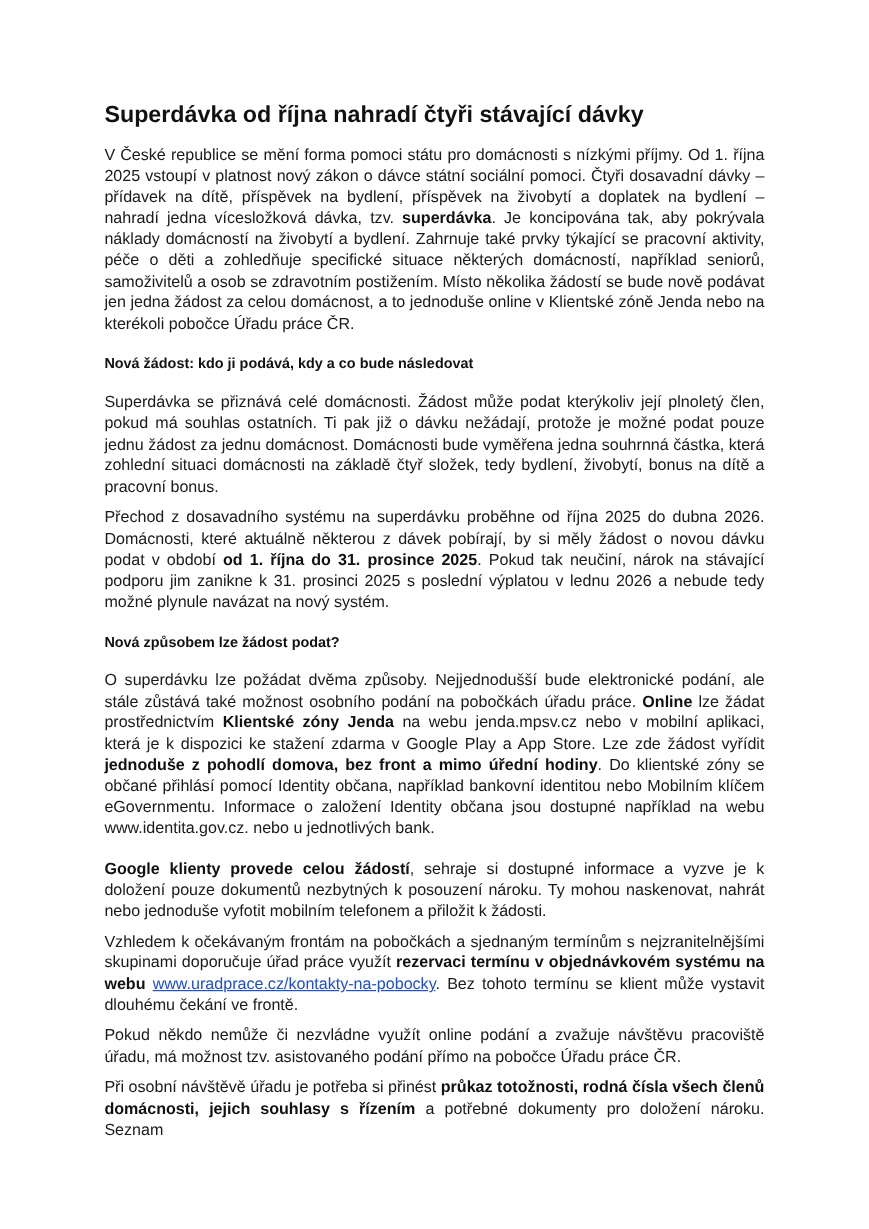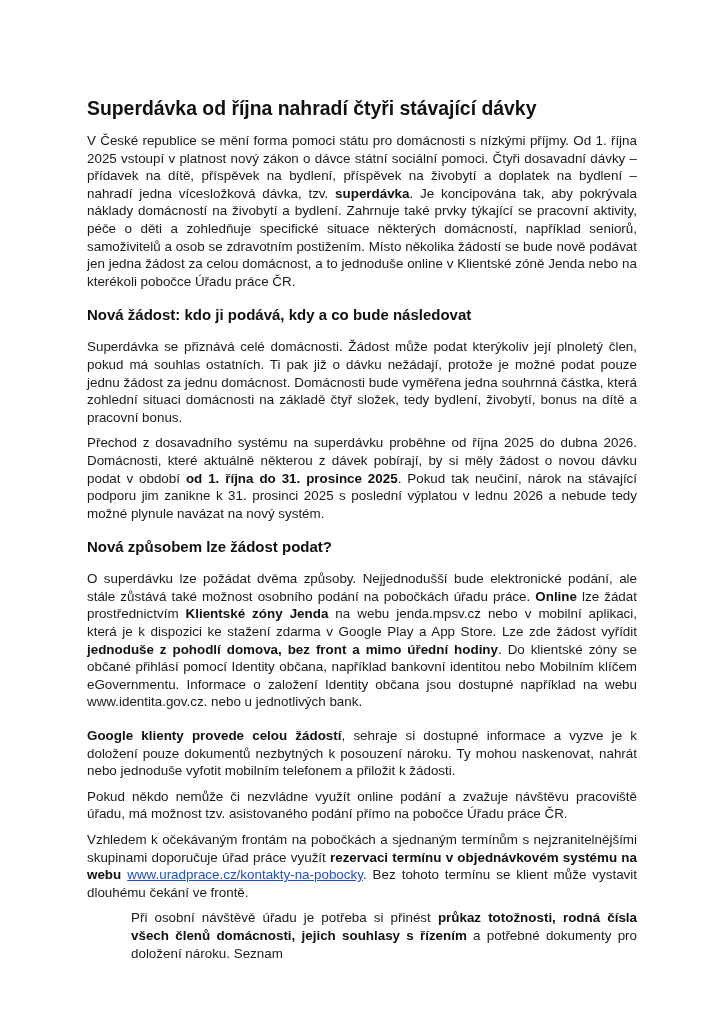--- a/index.html
+++ b/index.html
@@ -1,37 +1,37 @@
 <!DOCTYPE html>
 <html><head>
 <meta charset="utf-8">
 <style>
   html, body { margin: 0; padding: 0; background: #ffffff; }
   body { width: 724px; height: 1024px; overflow: hidden; position: relative; }
   .page {
-    position: absolute; left: 87px; top: 96px; width: 550px;
+    position: absolute; left: 87px; top: 84px; width: 550px;
     font-family: "Liberation Sans", sans-serif;
     color: #1a1a1a;
     font-size: 13.4px;
     line-height: 17.6px;
   }
   h1 {
     font-size: 19.4px; font-weight: bold; margin: 0 0 12px 0;
     line-height: 24px; color: #111;
   }
   h2 {
-    font-size: 15px; font-weight: bold; margin: 16px 0 14px 0;
+    font-size: 12px; font-weight: bold; margin: 16px 0 14px 0;
     line-height: 18px; color: #111;
   }
   p { margin: 0 0 8px 0; text-align: justify; }
   p.gap-top { margin-top: 16px; }
   p.first-after-h1 { margin-bottom: 14px; }
   b { font-weight: bold; color: #111; }
   a.link { color: #1f4fc9; text-decoration: underline; }
-  .truncated { margin-bottom: 0; margin-left: 44px; }
+  .truncated { margin-bottom: 0; }
 </style>
 </head>
 <body>
 
 <div class="page">
   <h1>Superdávka od října nahradí čtyři stávající dávky</h1>
 
   <p class="first-after-h1"><span>V České republice se mění forma pomoci státu pro domácnosti s nízkými příjmy. Od 1. října 2025 vstoupí v platnost nový zákon o dávce státní sociální pomoci. Čtyři dosavadní dávky – přídavek na dítě, příspěvek na bydlení, příspěvek na živobytí a doplatek na bydlení – nahradí jedna vícesložková dávka, tzv. </span><b>superdávka</b><span>. Je koncipována tak, aby pokrývala náklady domácností na živobytí a bydlení. Zahrnuje také prvky týkající se pracovní aktivity, péče o děti a zohledňuje specifické situace některých domácností, například seniorů, samoživitelů a osob se zdravotním postižením. Místo několika žádostí se bude nově podávat jen jedna žádost za celou domácnost, a to jednoduše online v Klientské zóně Jenda nebo na kterékoli pobočce Úřadu práce ČR.</span></p>
 
   <h2>Nová žádost: kdo ji podává, kdy a co bude následovat</h2>
@@ -40,18 +40,18 @@
 
   <p><span>Přechod z dosavadního systému na superdávku proběhne od října 2025 do dubna 2026. Domácnosti, které aktuálně některou z dávek pobírají, by si měly žádost o novou dávku podat v období </span><b>od 1. října do 31. prosince 2025</b><span>. Pokud tak neučiní, nárok na stávající podporu jim zanikne k 31. prosinci 2025 s poslední výplatou v lednu 2026 a nebude tedy možné plynule navázat na nový systém.</span></p>
 
 
   <h2>Nová způsobem lze žádost podat?</h2>
 
   <p><span>O superdávku lze požádat dvěma způsoby. Nejjednodušší bude elektronické podání, ale stále zůstává také možnost osobního podání na pobočkách úřadu práce. </span><b>Online</b><span> lze žádat prostřednictvím </span><b>Klientské zóny Jenda</b><span> na webu jenda.mpsv.cz nebo v mobilní aplikaci, která je k dispozici ke stažení zdarma v Google Play a App Store. Lze zde žádost vyřídit </span><b>jednoduše z pohodlí domova, bez front a mimo úřední hodiny</b><span>. Do klientské zóny se občané přihlásí pomocí Identity občana, například bankovní identitou nebo Mobilním klíčem eGovernmentu. Informace o založení Identity občana jsou dostupné například na webu www.identita.gov.cz. nebo u jednotlivých bank.</span></p>
 
   <p class="gap-top"><b>Google klienty provede celou žádostí</b><span>, sehraje si dostupné informace a vyzve je k doložení pouze dokumentů nezbytných k posouzení nároku. Ty mohou naskenovat, nahrát nebo jednoduše vyfotit mobilním telefonem a přiložit k žádosti.</span></p>
 
+  <p><span>Vzhledem k očekávaným frontám na pobočkách a sjednaným termínům s nejzranitelnějšími skupinami doporučuje úřad práce využít </span><b>rezervaci termínu v objednávkovém systému na webu</b><span> </span><a class="link" href="#">www.uradprace.cz/kontakty-na-pobocky</a><span>. Bez tohoto termínu se klient může vystavit dlouhému čekání ve frontě.</span></p>
+
   <p>Pokud někdo nemůže či nezvládne využít online podání a zvažuje návštěvu pracoviště úřadu, má možnost tzv. asistovaného podání přímo na pobočce Úřadu práce ČR.</p>
-
-  <p><span>Vzhledem k očekávaným frontám na pobočkách a sjednaným termínům s nejzranitelnějšími skupinami doporučuje úřad práce využít </span><b>rezervaci termínu v objednávkovém systému na webu</b><span> </span><a class="link" href="#">www.uradprace.cz/kontakty-na-pobocky</a><span>. Bez tohoto termínu se klient může vystavit dlouhému čekání ve frontě.</span></p>
 
   <p class="truncated"><span>Při osobní návštěvě úřadu je potřeba si přinést </span><b>průkaz totožnosti, rodná čísla všech členů domácnosti, jejich souhlasy s řízením</b><span> a potřebné dokumenty pro doložení nároku. Seznam</span></p>
 </div>
 
 </body></html>

